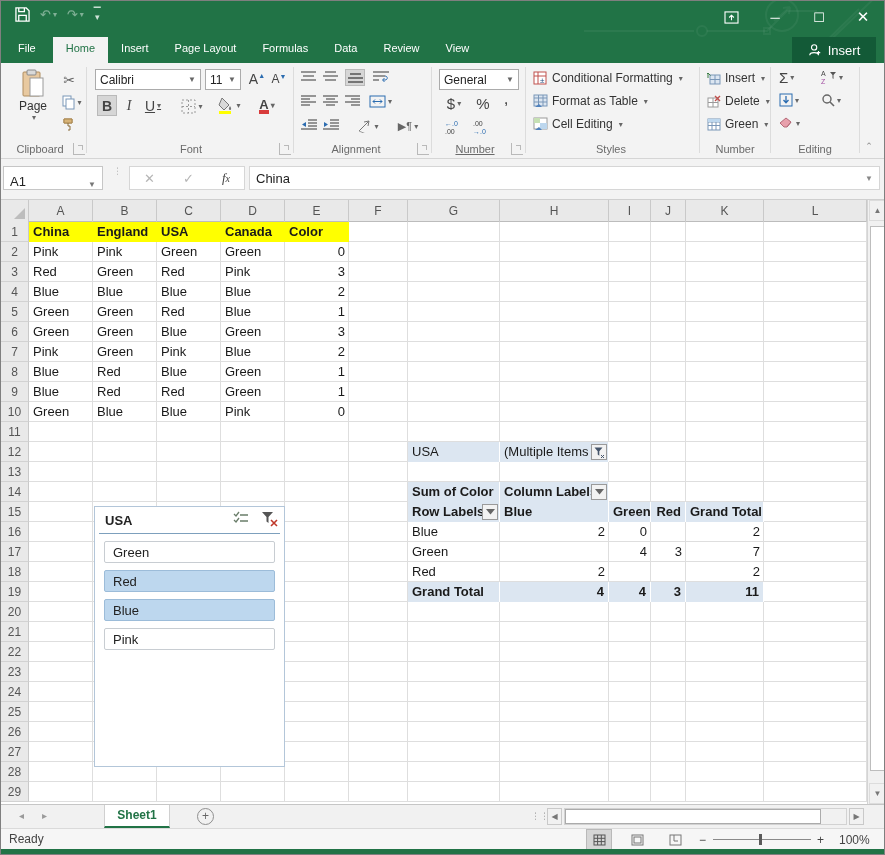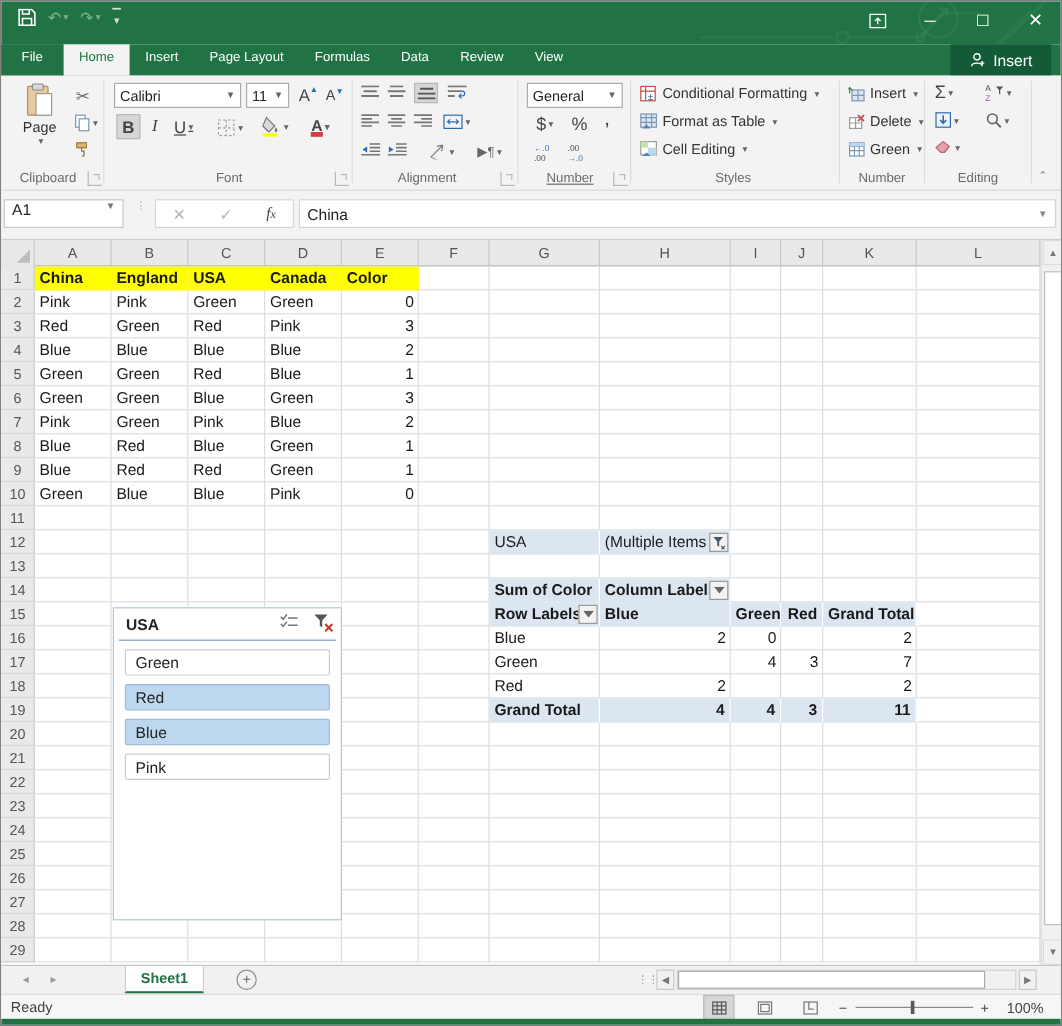--- a/index.html
+++ b/index.html
@@ -33,21 +33,21 @@
   .combo { position:absolute; height:21px; background:#fff; border:1px solid #ababab; display:flex; align-items:center; padding:0 4px; font-size:12px; color:#222; }
   .combo .car { margin-left:auto; color:#666; font-size:8px; }
   .rbtn { position:absolute; display:flex; align-items:center; justify-content:center; color:#444; }
   .car8 { font-size:8px; color:#666; margin-left:2px; }
   .big-btn { position:absolute; display:flex; flex-direction:column; align-items:center; font-size:12px; color:#333; }
   .stack-btn { position:absolute; display:flex; align-items:center; gap:4px; font-size:12px; color:#333; white-space:nowrap; }
   .sel { background:#d6d6d6; border:1px solid #b9b9b9; }
 
   
   .fbar { position:absolute; left:0; top:158px; width:100%; height:41px; background:#f3f3f3; border-bottom:1px solid #cfcfcf; }
-  .namebox { position:absolute; left:2px; top:7px; width:100px; height:24px; background:#fff; border:1px solid #c6c6c6; font-size:13px; color:#222; display:flex; align-items:flex-start; padding:0 6px; }
+  .namebox { position:absolute; left:2px; top:7px; width:100px; height:24px; background:#fff; border:1px solid #c6c6c6; font-size:13px; color:#222; display:flex; align-items:flex-end; padding:0 6px; }
   .namebox .car { margin-left:auto; font-size:8px; color:#777; }
   .fx-btns { position:absolute; left:128px; top:7px; width:116px; height:24px; background:#fff; border:1px solid #d6d6d6; display:flex; align-items:center; justify-content:space-around; color:#b5b5b5; font-size:13px; }
   .finput { position:absolute; left:248px; top:7px; right:4px; height:24px; background:#fff; border:1px solid #d6d6d6; font-size:13px; color:#222; display:flex; align-items:center; padding:0 6px; }
 
   
   .sheet { position:absolute; left:0; top:199px; width:885px; height:604px; background:#fff; }
   .colhdr-row { position:absolute; left:0; top:0; width:866px; height:22px; background:#e9e9e9; border-bottom:1px solid #bcbcbc; }
   .corner { position:absolute; left:0; top:0; width:28px; height:22px; background:#e9e9e9; border-right:1px solid #c9c9c9; }
   .corner:after { content:""; position:absolute; right:3px; bottom:3px; border-left:11px solid transparent; border-bottom:11px solid #bdbdbd; }
   .colhdr { position:absolute; top:0; height:22px; line-height:22px; text-align:center; font-size:12px; color:#555; border-right:1px solid #c9c9c9; }

